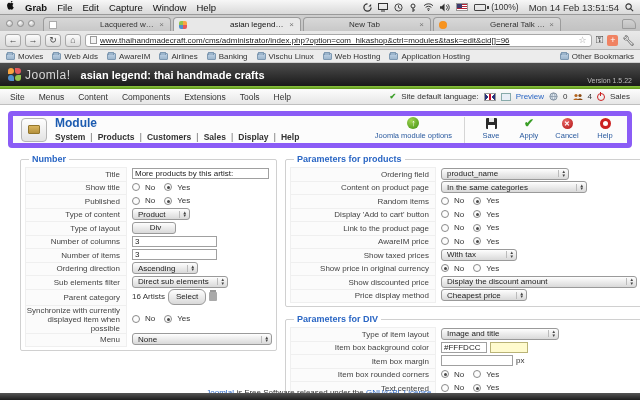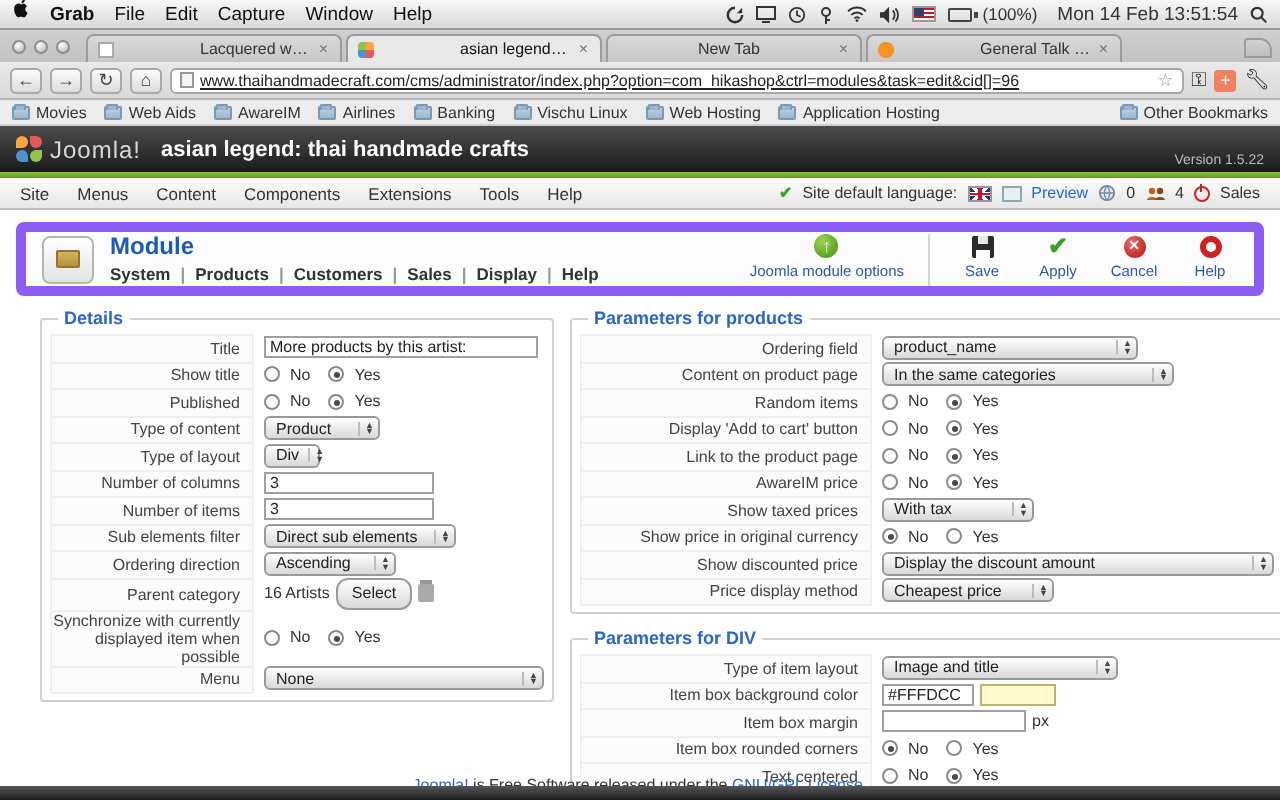--- a/index.html
+++ b/index.html
@@ -383,21 +383,21 @@
           <span class="ico">
             <span class="ico-help"></span>
           </span>
           <span>Help</span>
         </span>
       </span>
   </div>
 
   <div class="content">
     <fieldset class="fs-details">
-      <legend>Details</legend>
+      <legend>Number</legend>
       <div id="rows-details">
           <div class="form-row">
             <div class="row-label">Title</div>
             <div class="row-value">
               <input class="txt" type="text" value="More products by this artist:" style="width: 137px;">
             </div>
           </div>
           <div class="form-row">
             <div class="row-label">Show title</div>
             <div class="row-value">
@@ -421,57 +421,57 @@
             <div class="row-value">
               <span class="mac-select" style="width: 58px;">
                 <span style="flex: 1 1 0%;">Product</span>
                 <span class="arrows">▲<br>▼</span>
               </span>
             </div>
           </div>
           <div class="form-row">
             <div class="row-label">Type of layout</div>
             <div class="row-value">
-              <span class="mac-select" style="width: 28px;">
+              <span class="mac-select" style="width: 44px; flex-direction: column;">
                 <span style="flex: 1 1 0%;">Div</span>
                 <span class="arrows">▲<br>▼</span>
               </span>
             </div>
           </div>
           <div class="form-row">
             <div class="row-label">Number of columns</div>
             <div class="row-value">
               <input class="txt" type="text" value="3" style="width: 85px;">
             </div>
           </div>
           <div class="form-row">
             <div class="row-label">Number of items</div>
             <div class="row-value">
               <input class="txt" type="text" value="3" style="width: 85px;">
+            </div>
+          </div>
+          <div class="form-row">
+            <div class="row-label">Ordering direction</div>
+            <div class="row-value">
+              <span class="mac-select" style="width: 66px;">
+                <span style="flex: 1 1 0%;">Ascending</span>
+                <span class="arrows">▲<br>▼</span>
+              </span>
             </div>
           </div>
           <div class="form-row">
             <div class="row-label">Sub elements filter</div>
             <div class="row-value">
               <span class="mac-select" style="width: 96px;">
                 <span style="flex: 1 1 0%;">Direct sub elements</span>
                 <span class="arrows">▲<br>▼</span>
               </span>
             </div>
           </div>
           <div class="form-row">
-            <div class="row-label">Ordering direction</div>
-            <div class="row-value">
-              <span class="mac-select" style="width: 66px;">
-                <span style="flex: 1 1 0%;">Ascending</span>
-                <span class="arrows">▲<br>▼</span>
-              </span>
-            </div>
-          </div>
-          <div class="form-row">
             <div class="row-label">Parent category</div>
             <div class="row-value">
               <span>16 Artists</span>
               <button class="pill-btn">Select</button>
               <span class="trash"></span>
             </div>
           </div>
           <div class="form-row">
             <div class="row-label">Synchronize with currently displayed item when possible</div>
             <div class="row-value">

